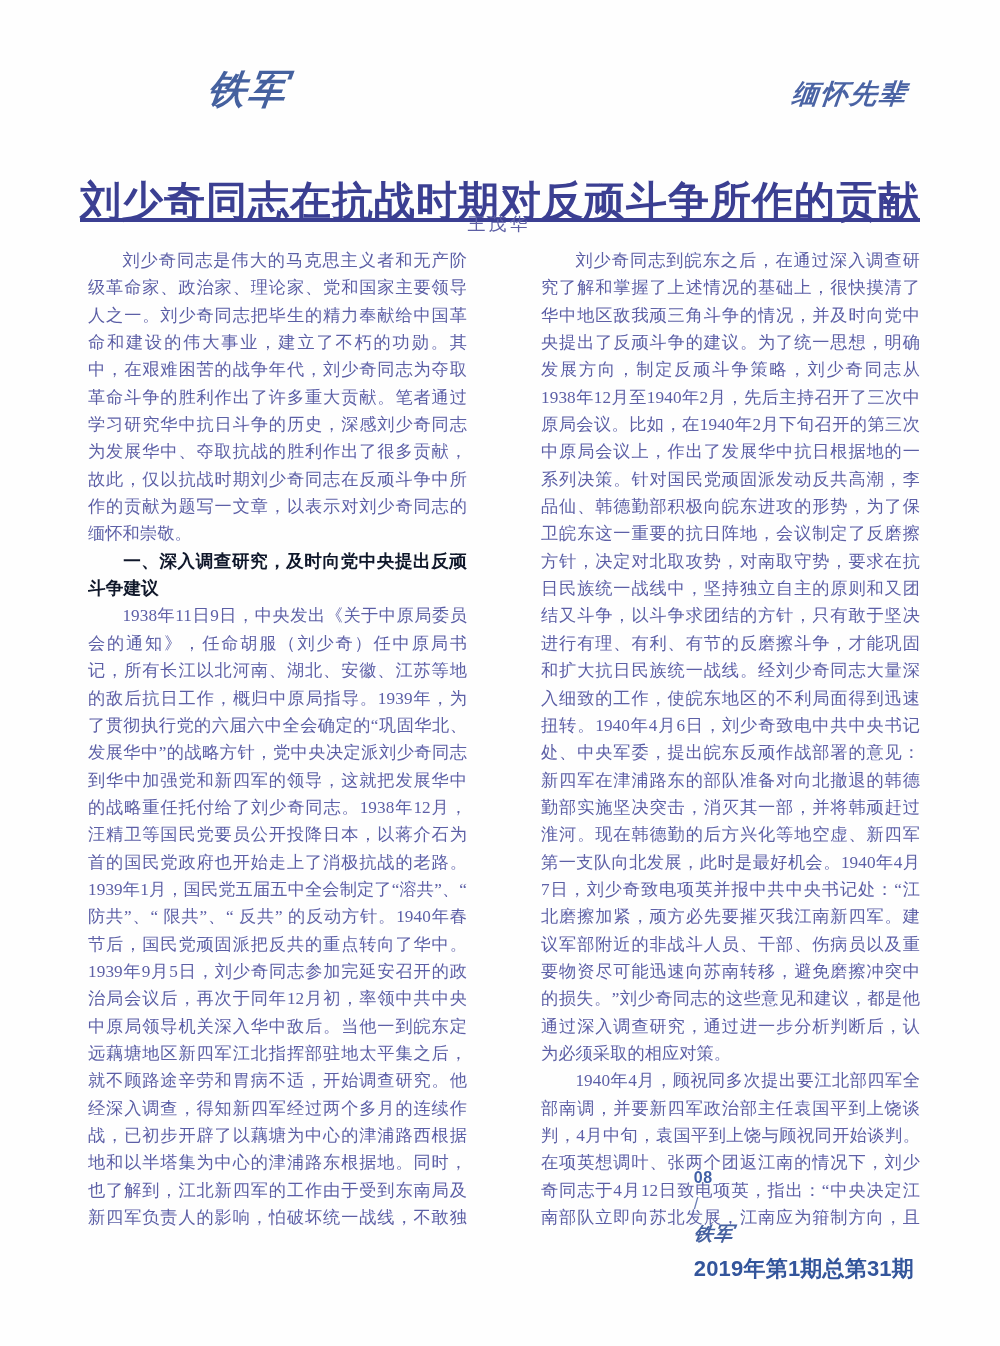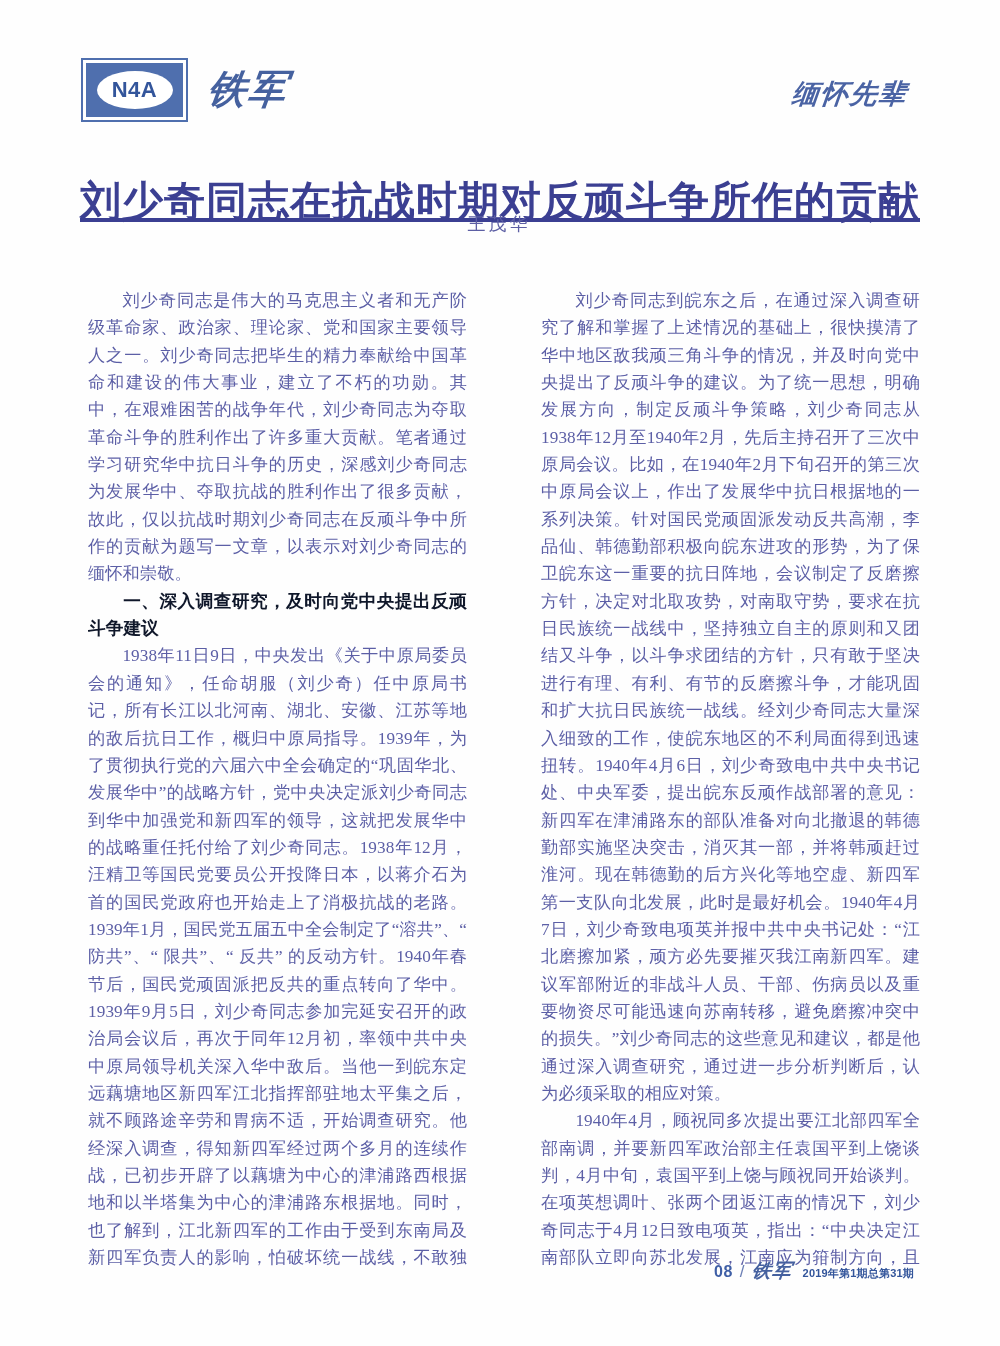--- a/index.html
+++ b/index.html
@@ -117,21 +117,20 @@
     top: 247px;
     width: 832px;
     height: 985px;
     display: flex;
     justify-content: space-between;
   }
   .col {
     width: 379px;
     height: 100%;
     overflow: hidden;
-    margin-top: 40px;
   }
   .col p {
     margin: 0;
     font-size: 17.2px;
     line-height: 27.35px;
     color: #5c5fa6;
     text-align: justify;
     text-justify: inter-character;
     text-indent: 2em;
     letter-spacing: 0.1px;
@@ -151,20 +150,21 @@
   
   .footer {
     position: absolute;
     right: 86px;
     bottom: 62px;
     display: flex;
     align-items: baseline;
     gap: 7px;
     color: #3f5fa6;
     white-space: nowrap;
+    flex-direction: column;
   }
   .footer .pageno {
     font-family: "Liberation Sans", sans-serif;
     font-size: 16px;
     font-weight: bold;
     letter-spacing: 0.5px;
   }
   .footer .slash {
     font-family: "Liberation Sans", sans-serif;
     font-size: 17px;
@@ -174,38 +174,33 @@
     font-family: "DejaVu Serif", serif;
     font-size: 19px;
     font-weight: bold;
     font-style: italic;
     transform: skewX(-8deg);
     letter-spacing: 1px;
     color: #45619f;
   }
   .footer .issue {
     font-family: "Liberation Sans", sans-serif;
-    font-size: 11px;
+    font-size: 22px;
     font-weight: bold;
     letter-spacing: 0.2px;
     color: #33559b;
     margin-left: 4px;
   }
 </style>
 </head>
 <body>
 
 <div class="page">
 
   <div class="masthead">
-    <div class="logo-box">
-      <div class="logo-oval">
-        <span>N4A</span>
-      </div>
-    </div>
     <div class="masthead-script">铁军</div>
     <div class="masthead-section">缅怀先辈</div>
   </div>
 
   <h1 class="title">刘少奇同志在抗战时期对反顽斗争所作的贡献</h1>
   <div class="byline">王茂华</div>
 
   <div class="body-cols">
     <div class="col">
       <p>刘少奇同志是伟大的马克思主义者和无产阶级革命家、政治家、理论家、党和国家主要领导人之一。刘少奇同志把毕生的精力奉献给中国革命和建设的伟大事业，建立了不朽的功勋。其中，在艰难困苦的战争年代，刘少奇同志为夺取革命斗争的胜利作出了许多重大贡献。笔者通过学习研究华中抗日斗争的历史，深感刘少奇同志为发展华中、夺取抗战的胜利作出了很多贡献，故此，仅以抗战时期刘少奇同志在反顽斗争中所作的贡献为题写一文章，以表示对刘少奇同志的缅怀和崇敬。</p>

